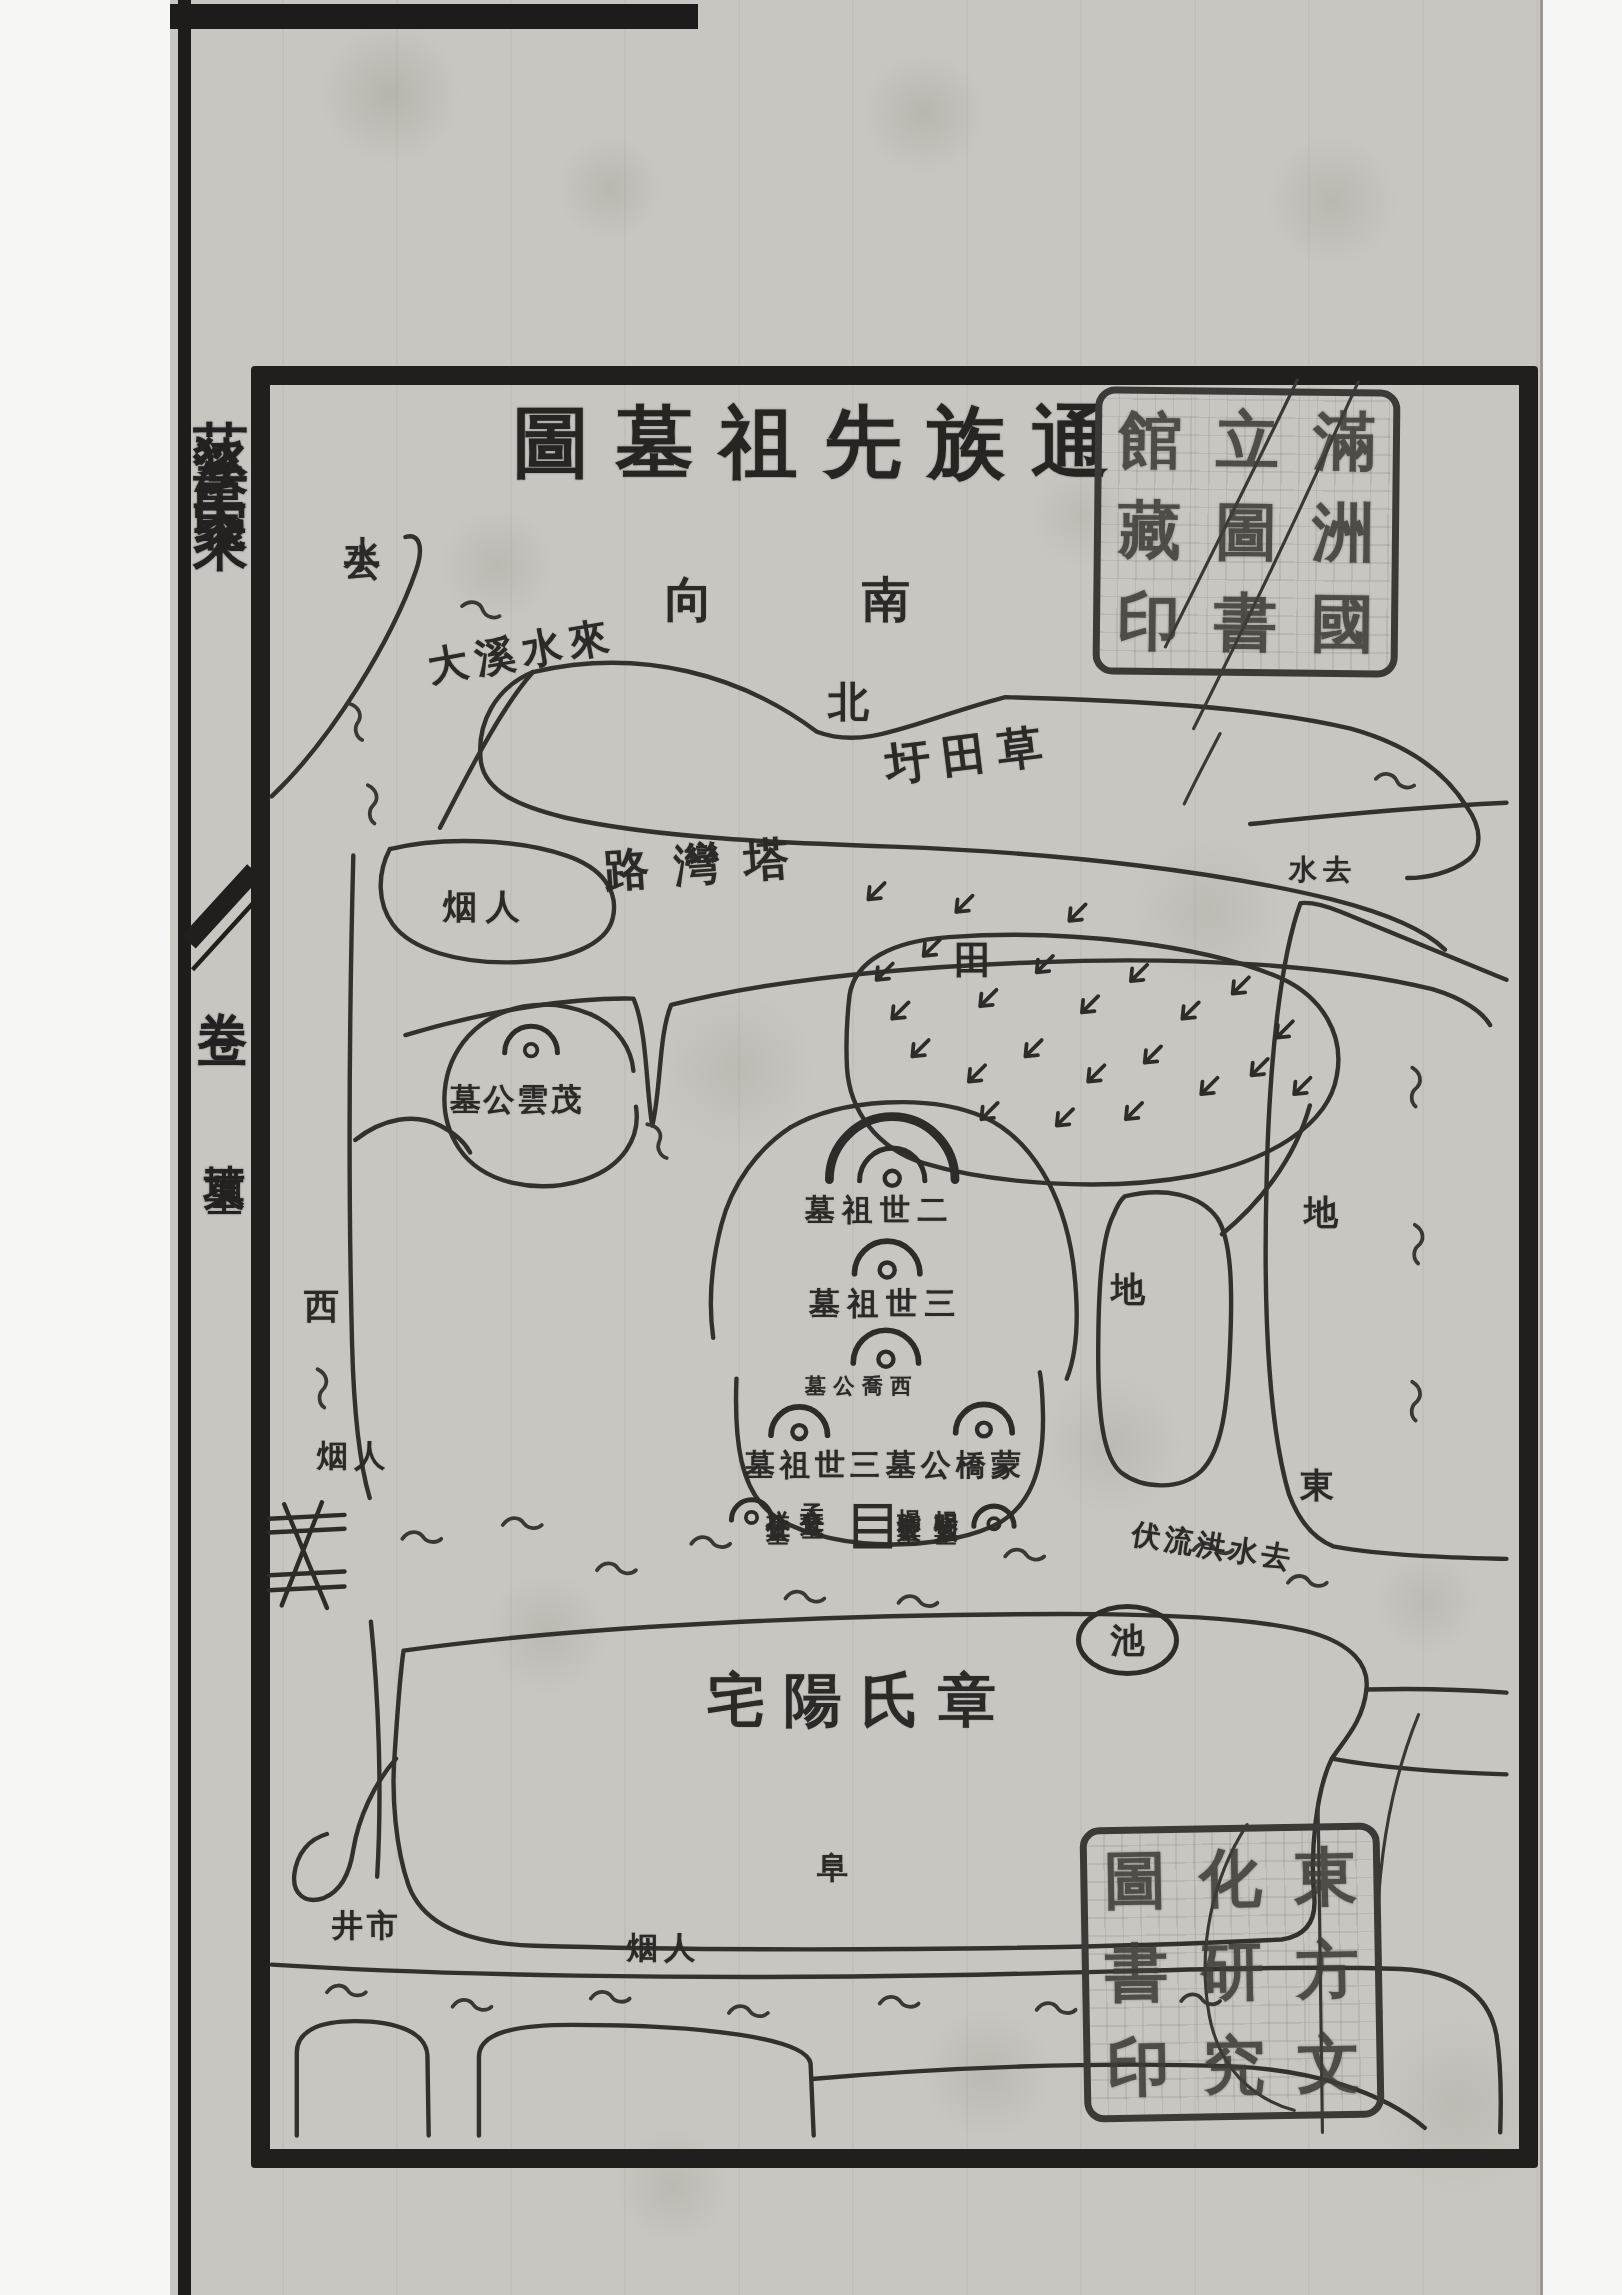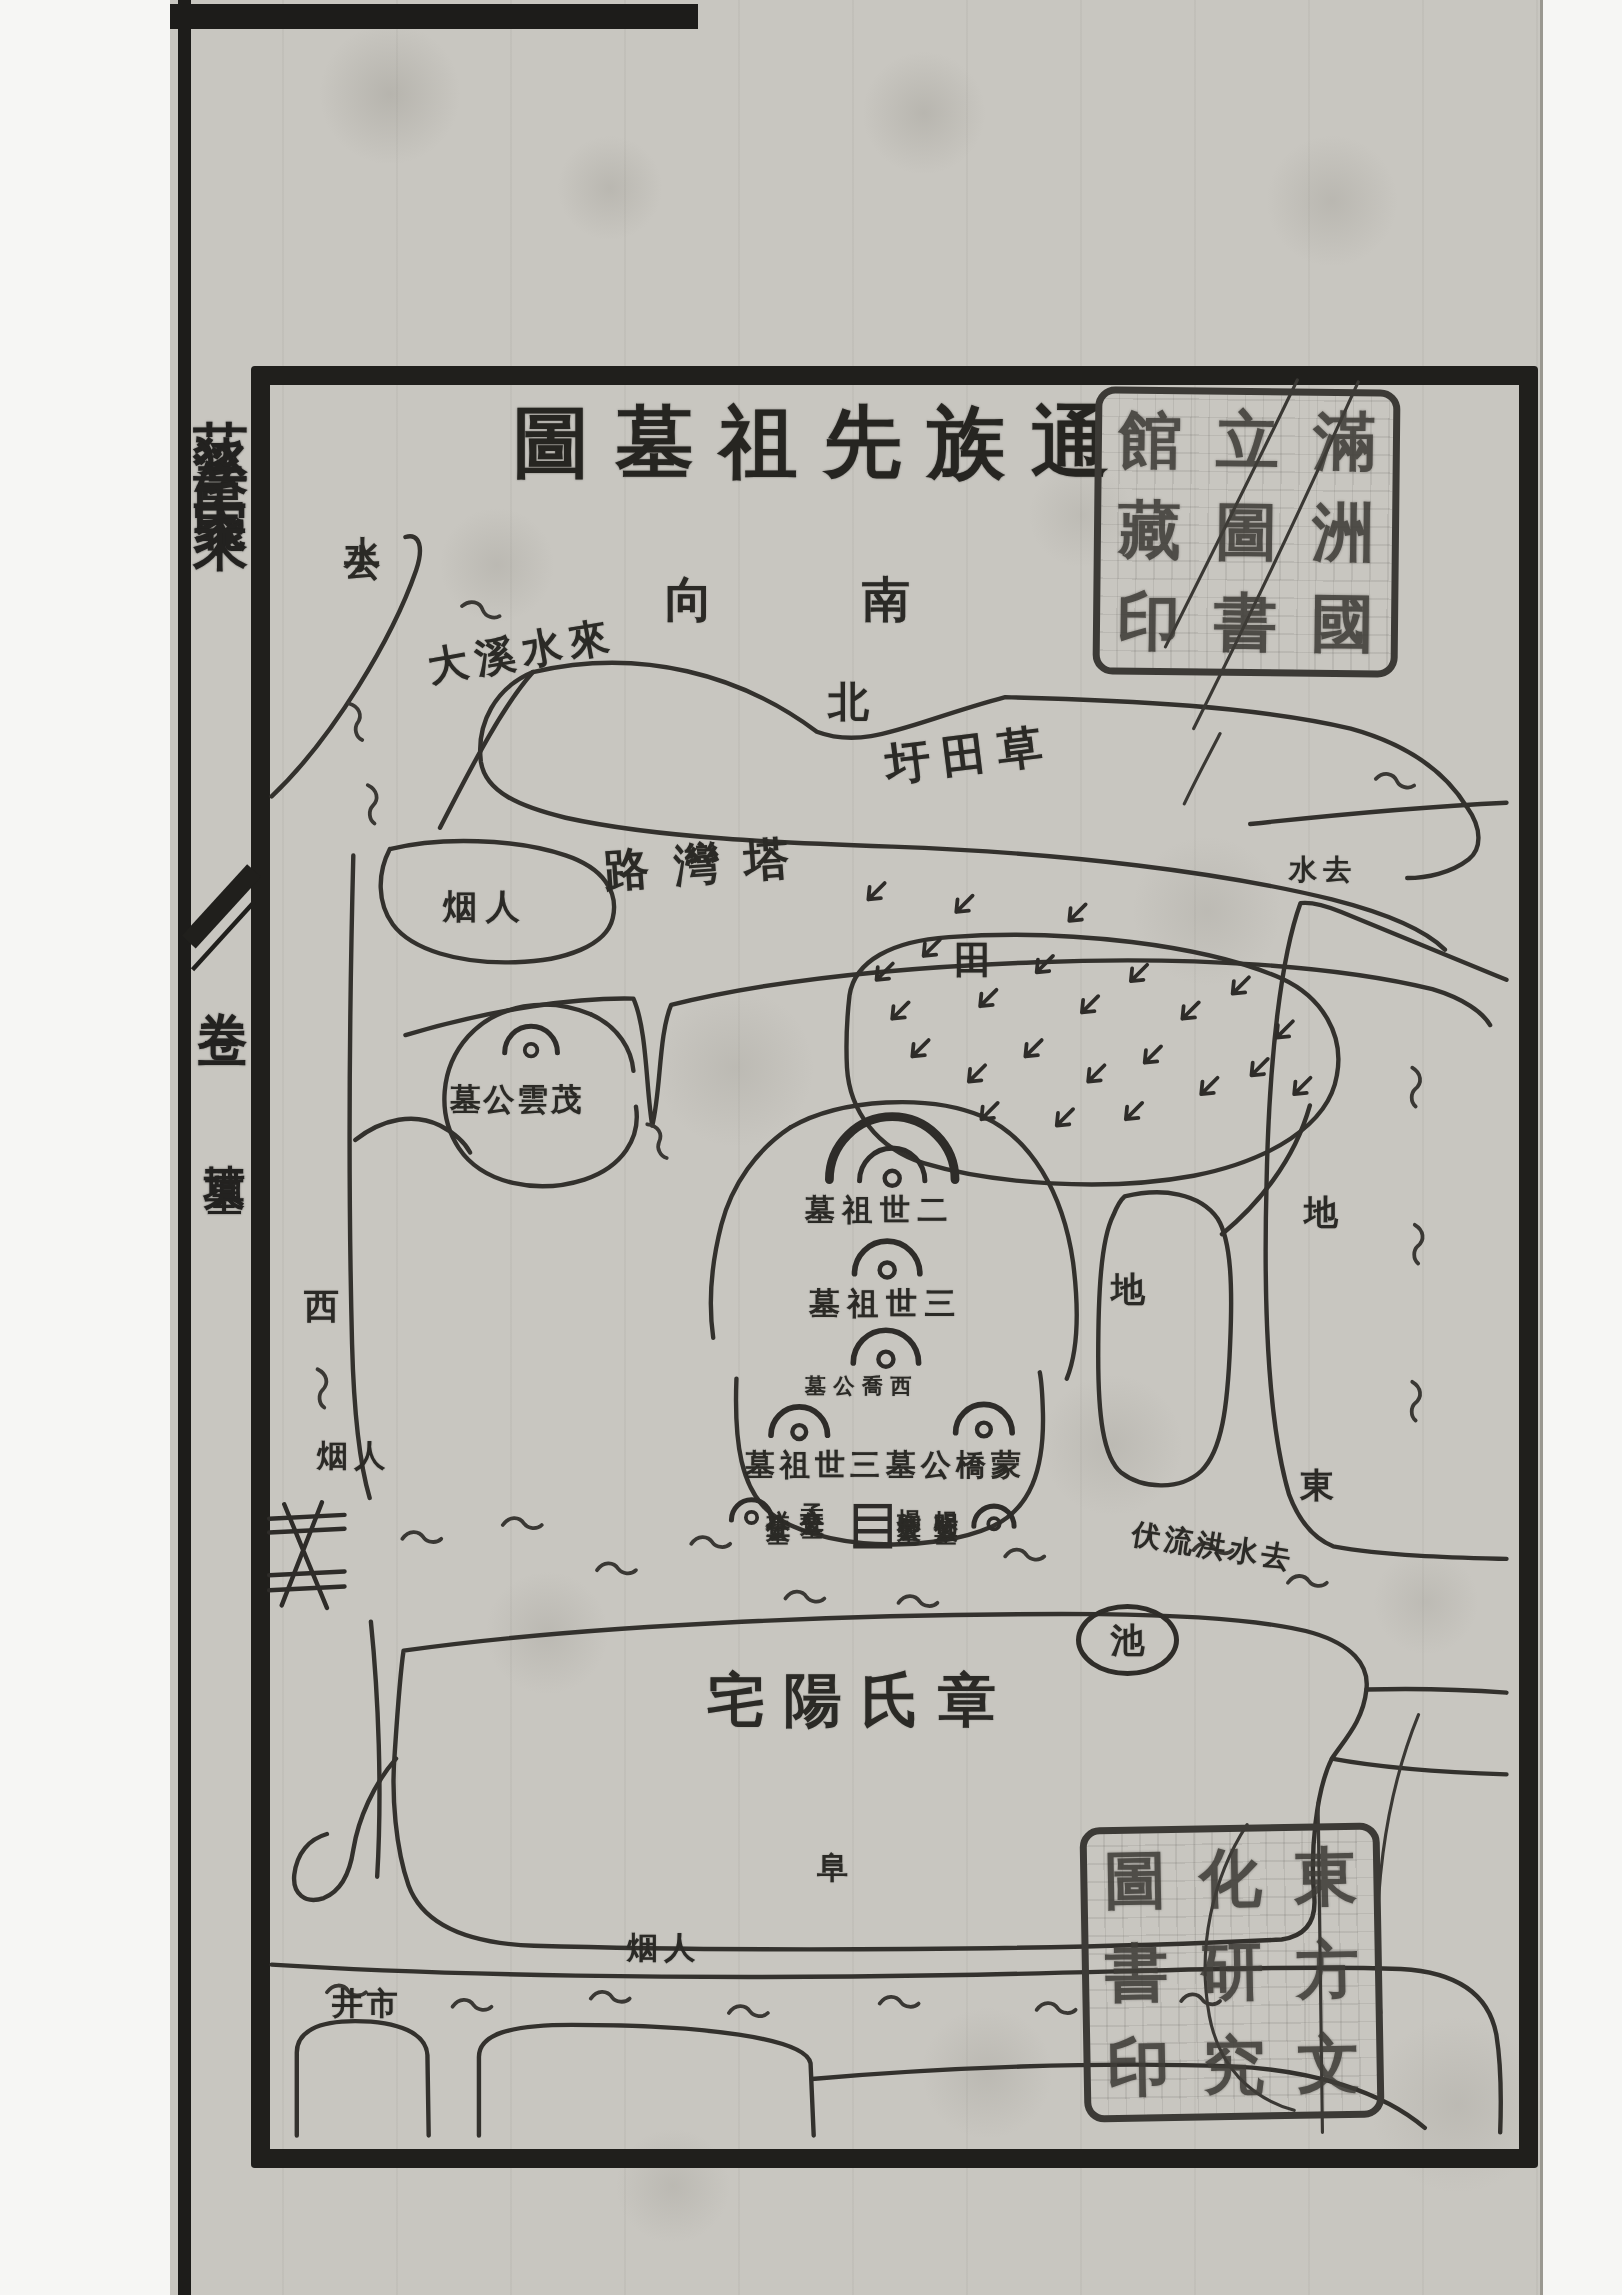--- a/index.html
+++ b/index.html
@@ -270,21 +270,21 @@
 <div class="lbl" style="left:604px;top:841px;font-size:45px;letter-spacing:25px;transform:rotate(-4deg);">路灣塔</div>
 <div class="lbl" style="left:954px;top:941px;font-size:38px;">田</div>
 <div class="lbl" style="left:443px;top:889px;font-size:34px;letter-spacing:8.8px;">烟人</div>
 <div class="lbl" style="left:317px;top:1440px;font-size:31px;letter-spacing:6.3px;">烟人</div>
 <div class="lbl" style="left:627px;top:1932px;font-size:31px;letter-spacing:6.3px;">烟人</div>
 <div class="lbl" style="left:304px;top:1289px;font-size:35px;">西</div>
 <div class="lbl" style="left:1111px;top:1272px;font-size:34px;">地</div>
 <div class="lbl" style="left:1304px;top:1195px;font-size:34px;">地</div>
 <div class="lbl" style="left:1300px;top:1468px;font-size:34px;">東</div>
 <div class="lbl" style="left:707px;top:1671px;font-size:58px;letter-spacing:19px;">宅陽氏章</div>
-<div class="lbl" style="left:332px;top:1988px;font-size:31px;letter-spacing:3.8px;">井市</div>
+<div class="lbl" style="left:332px;top:1910px;font-size:31px;letter-spacing:3.8px;">井市</div>
 <div class="lbl" style="left:817px;top:1852px;font-size:31px;">阜</div>
 
 <div class="pond">
   <span class="lbl" style="position:static;font-size:34px;">池</span>
 </div>
 
 <div class="lbl" style="left:450px;top:1084px;font-size:31px;letter-spacing:2.5px;">墓公雲茂</div>
 <div class="lbl" style="left:805px;top:1195px;font-size:30px;letter-spacing:7.5px;">墓祖世二</div>
 <div class="lbl" style="left:809px;top:1288px;font-size:31px;letter-spacing:7.5px;">墓祖世三</div>
 <div class="lbl" style="left:805px;top:1376px;font-size:21px;letter-spacing:7.5px;">墓公喬西</div>

